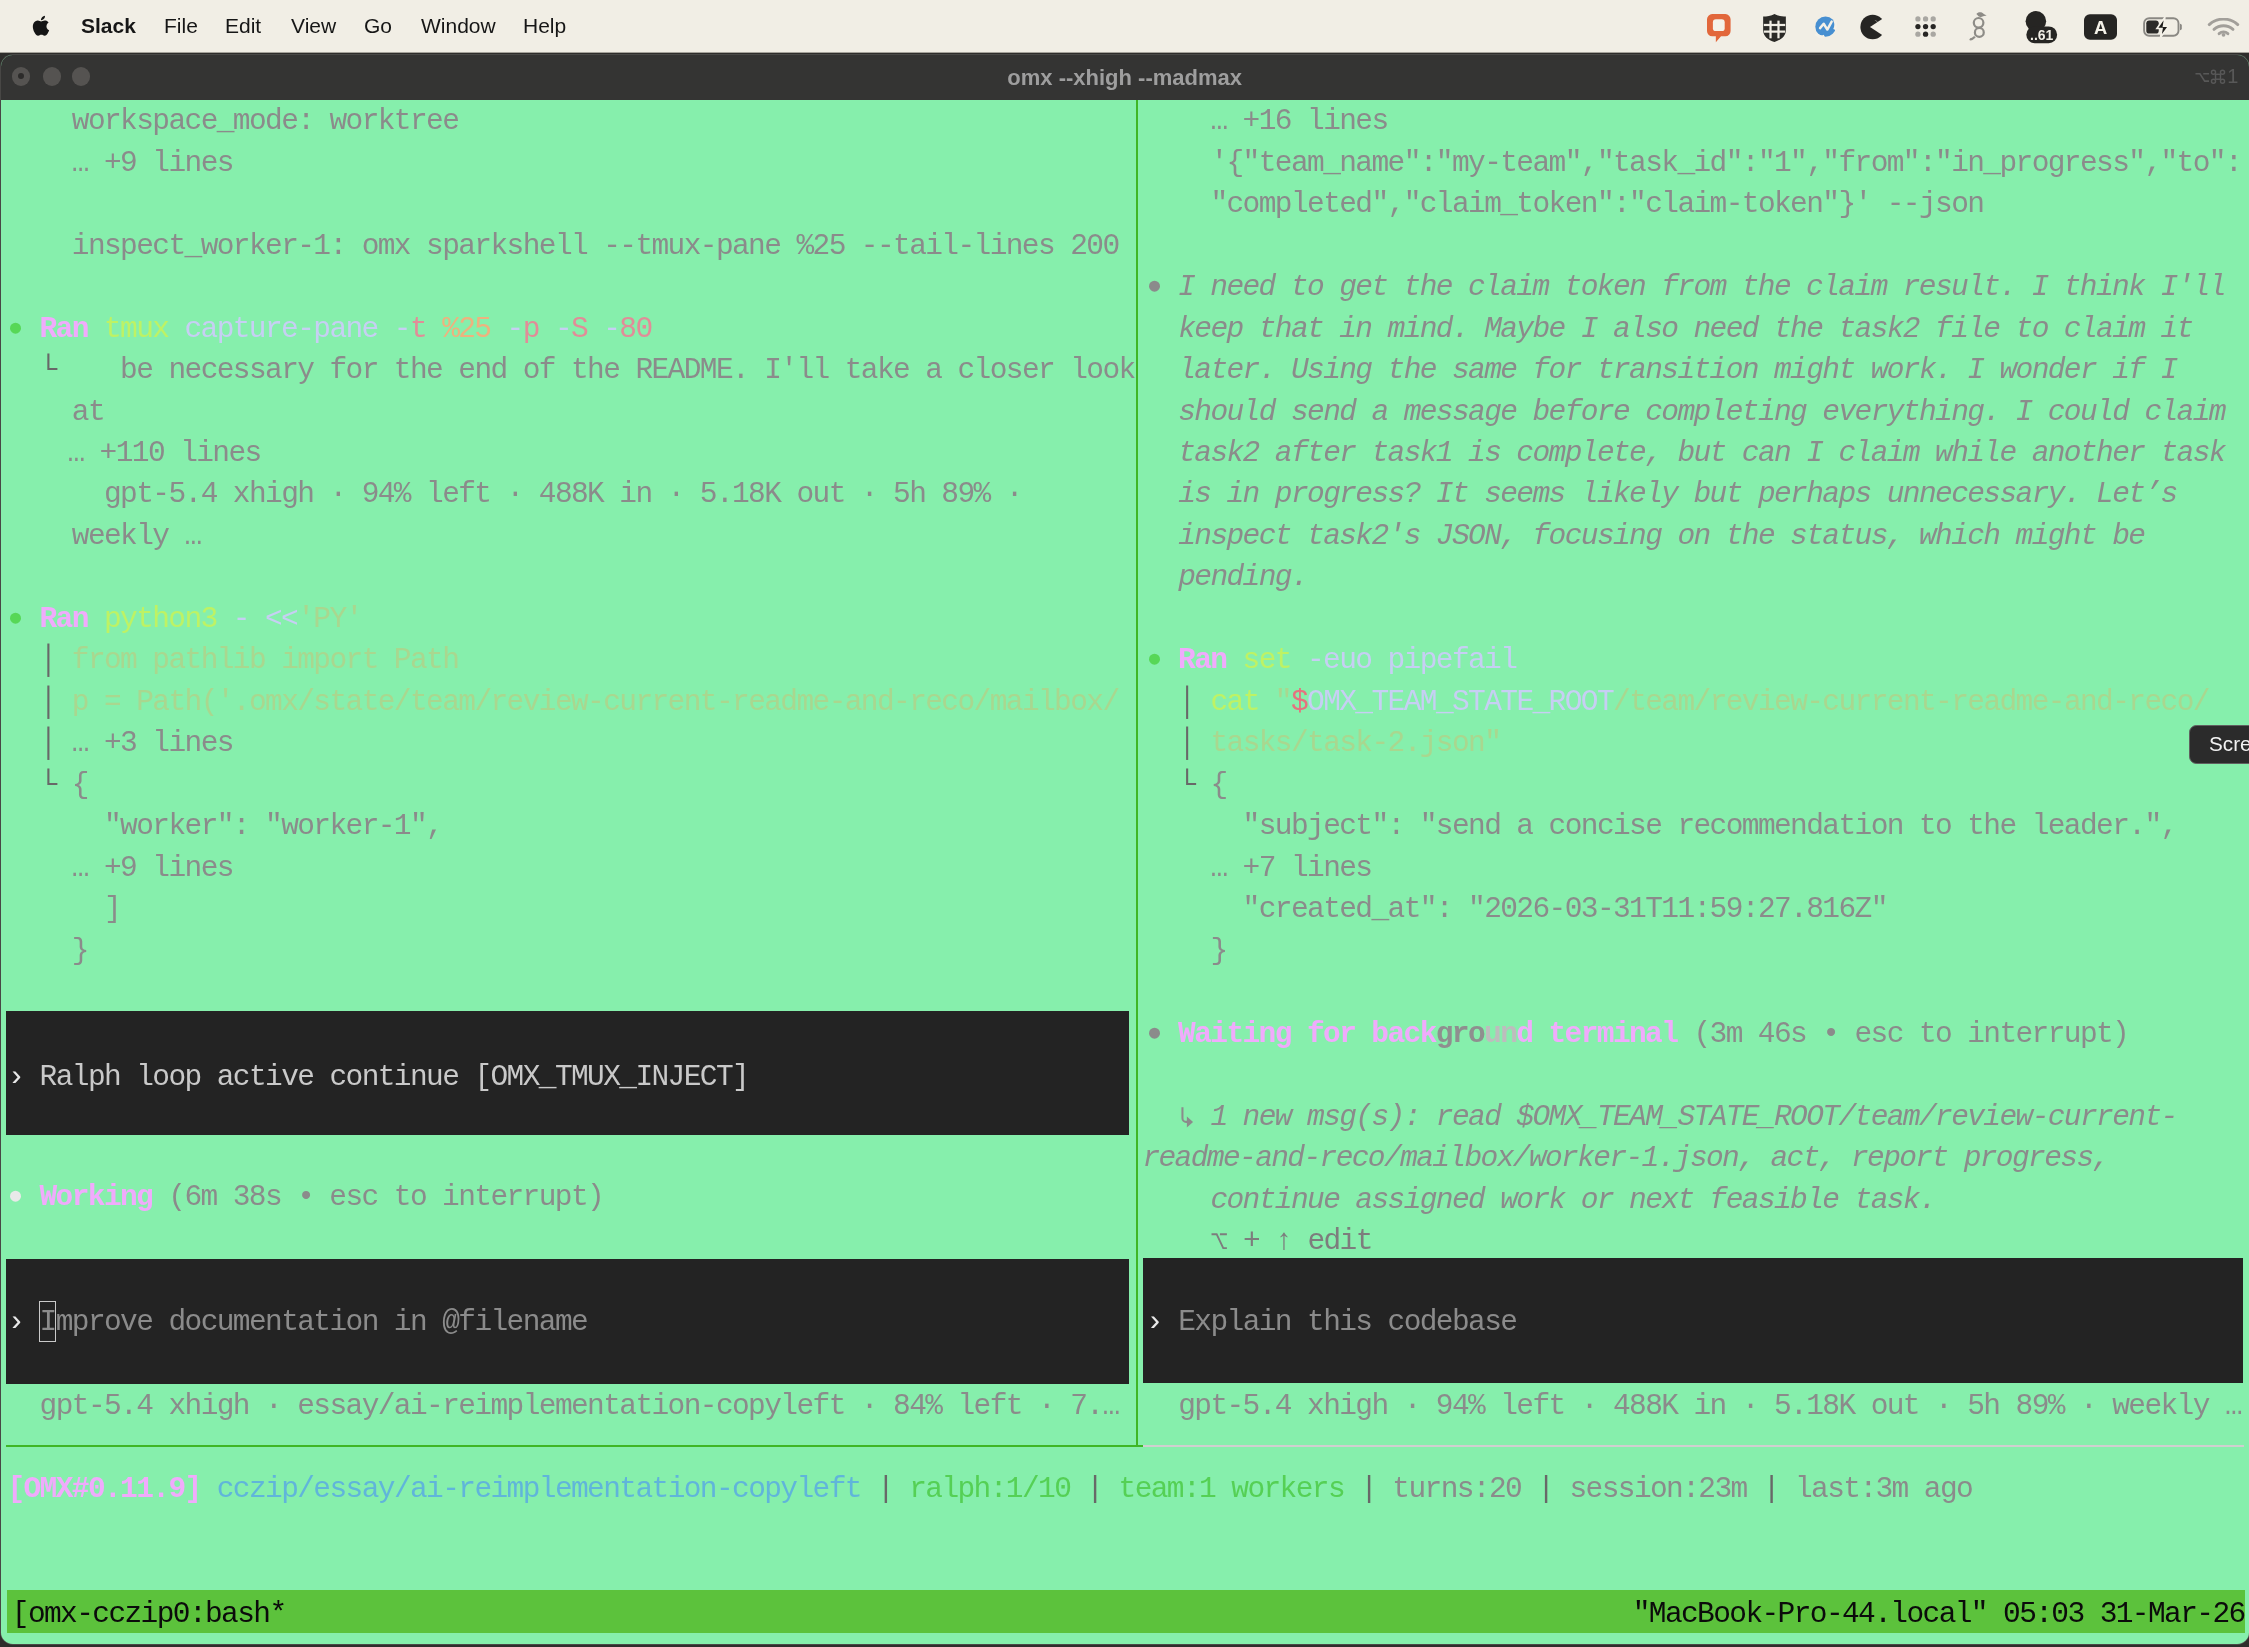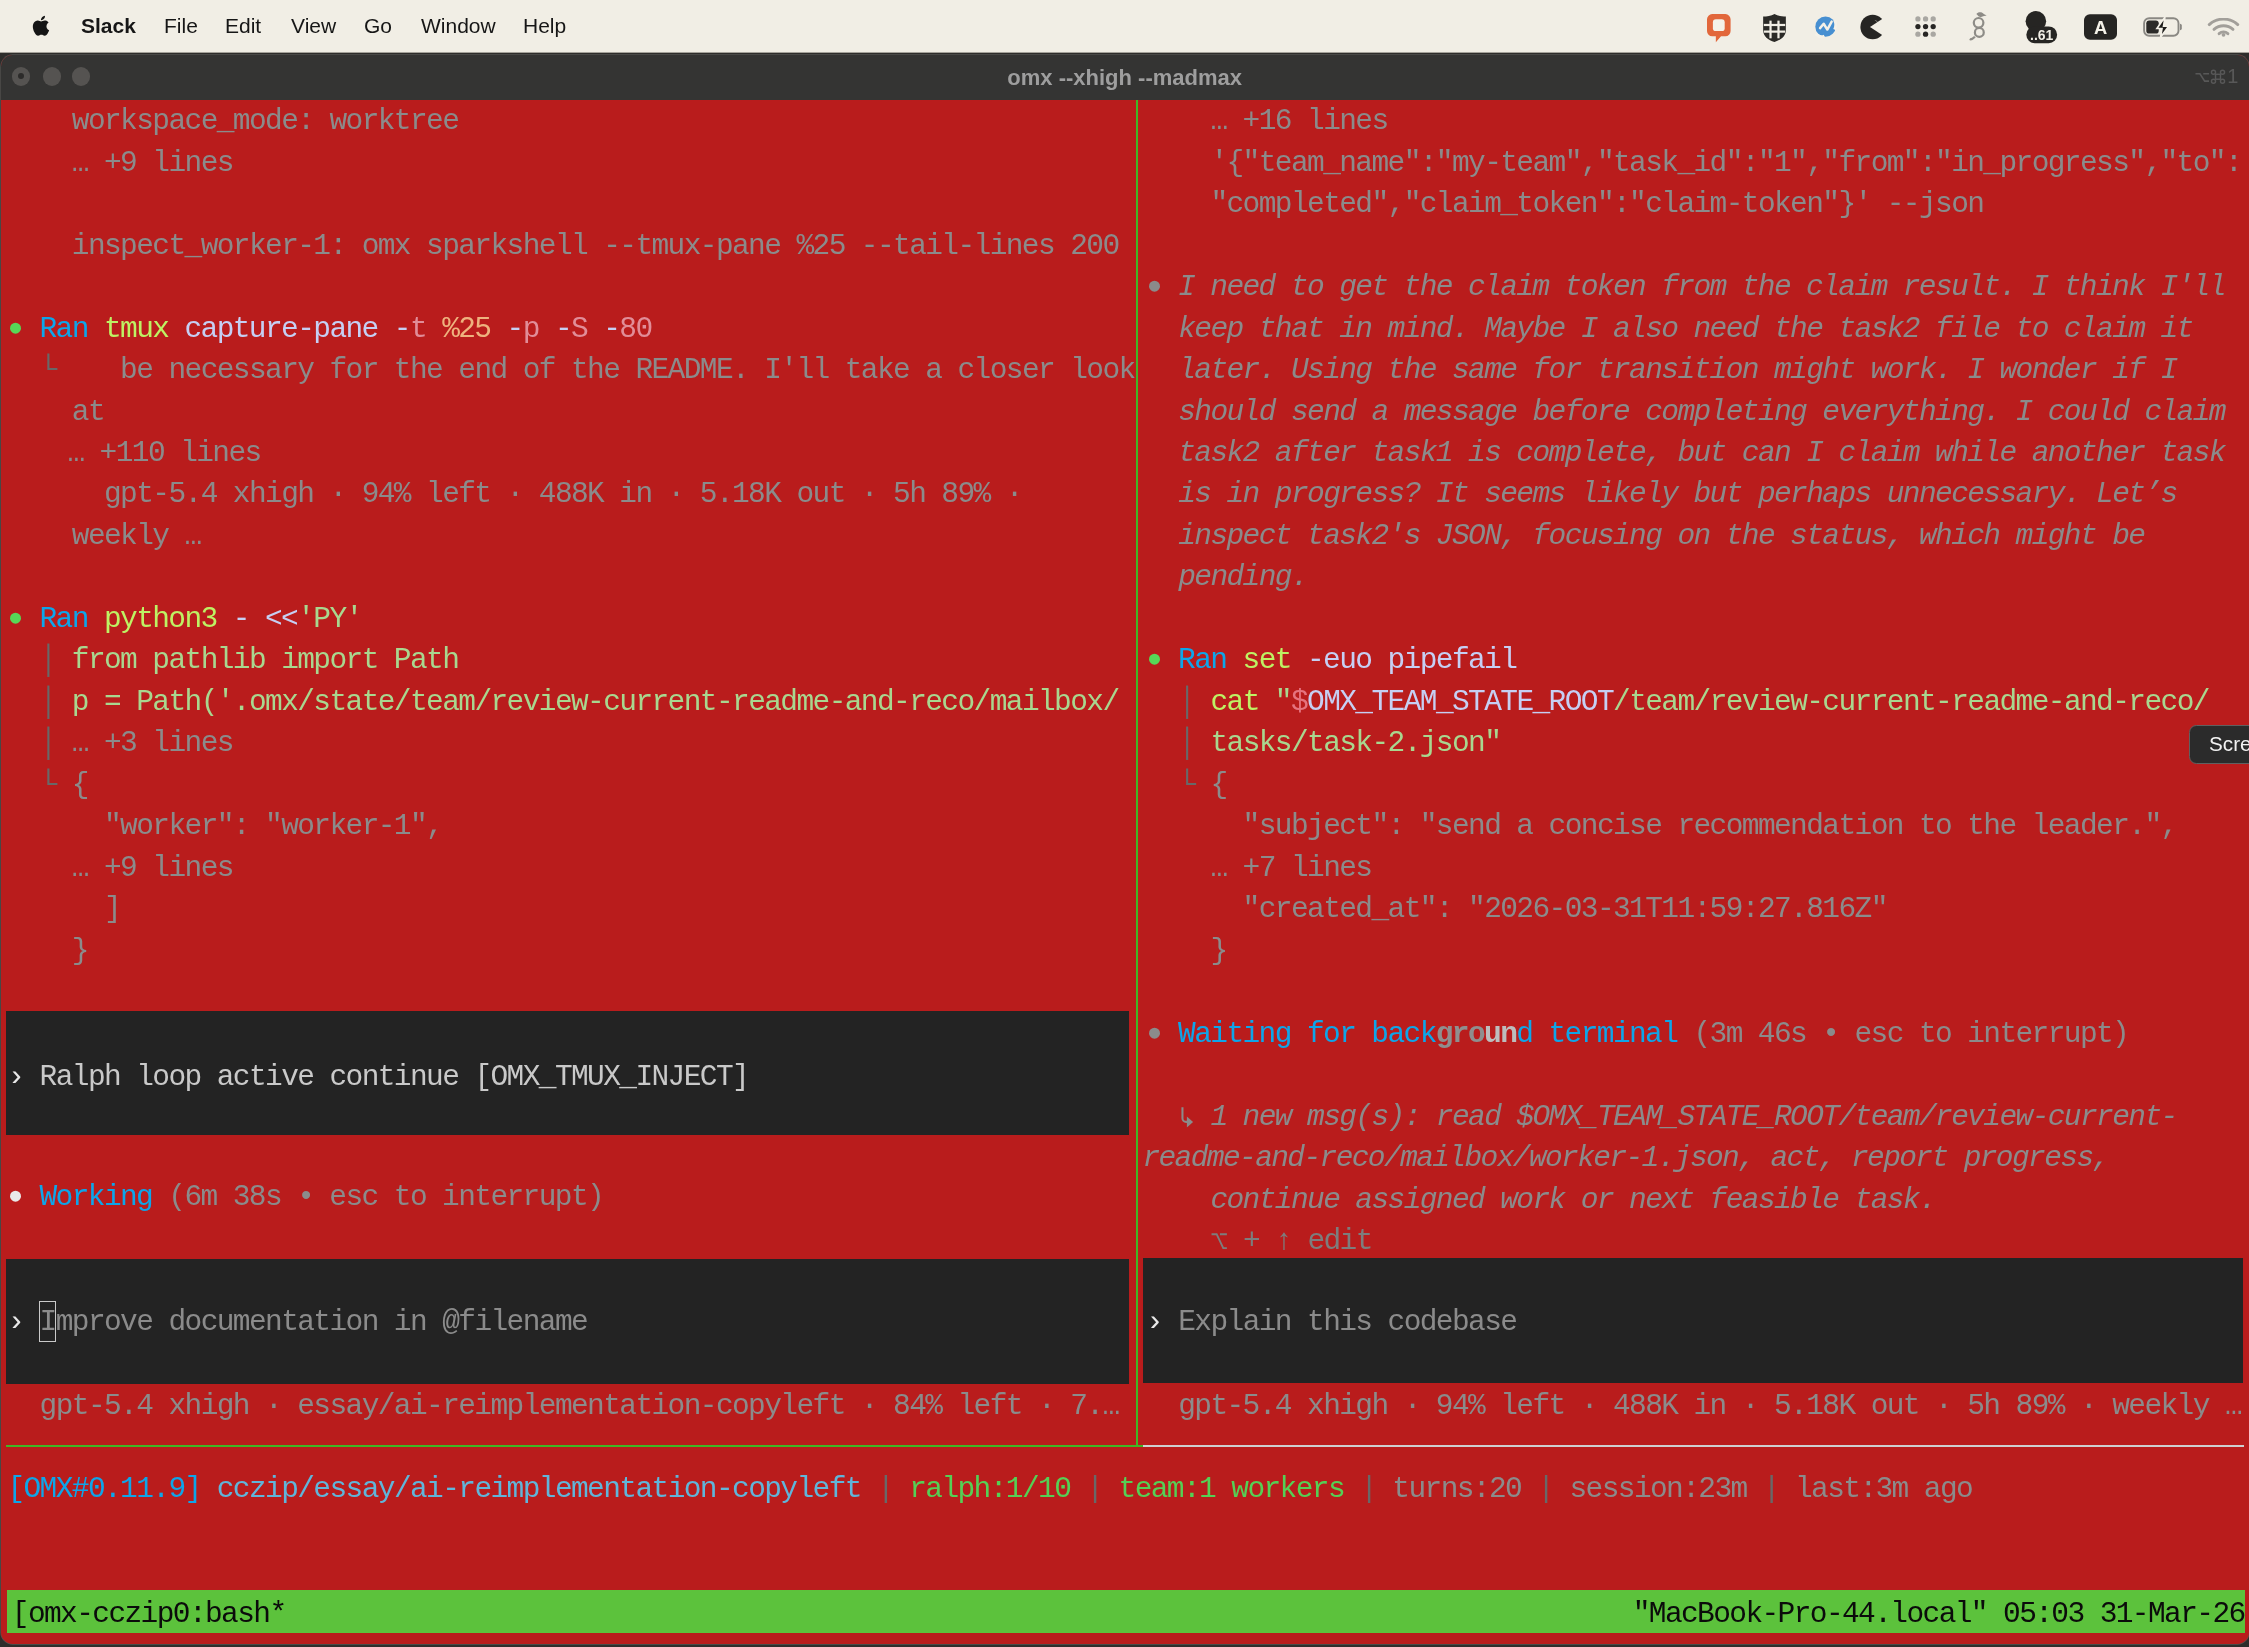--- a/index.html
+++ b/index.html
@@ -1,27 +1,27 @@
 <!DOCTYPE html>
 <html style="font-size:11.8px"><head><meta charset="utf-8"><style>
 * {margin:0;padding:0}
 html,body {width:2250px;height:1648px;overflow:hidden;background:#2e2d2b;position:relative}
 #menubar {position:absolute;left:0;top:0;width:2250px;height:53px;background:#f1eee5;border-bottom:1.5px solid #a5a29a;box-sizing:border-box}
 .mitem {position:absolute;top:0;height:52px;line-height:52px;font-family:"Liberation Sans",sans-serif;font-size:21px;color:#161616}
 .mi {position:absolute}
-#window {position:absolute;left:0.7px;top:55px;width:2248px;height:1589px;background:#b91c1c;border-radius:11.8px;box-shadow:0 0 0 0.7px rgba(255,255,255,0.18)}
+#window {position:absolute;left:0.7px;top:55px;width:2248px;height:1589px;background:#86efac;border-radius:11.8px;box-shadow:0 0 0 0.7px rgba(255,255,255,0.18)}
 #titlebar {position:absolute;left:0;top:0;width:100%;height:45px;background:#343433;border-radius:11.8px 11.8px 0 0}
 #title {position:absolute;left:0;top:0;width:100%;height:45px;line-height:45px;text-align:center;font-family:"Liberation Sans",sans-serif;font-size:22px;font-weight:bold;color:#9e9e9e}
 .tl {position:absolute;top:12px;width:18.5px;height:18.5px;border-radius:50%;background:#555351}
 #tright {position:absolute;right:10.3px;top:12.5px;height:18.5px;display:flex;align-items:center}
 #t1 {font-family:"Liberation Sans",sans-serif;font-size:20px;color:#585858;margin-left:1.5px}
 #term {position:absolute;left:0;top:0;width:2250px;height:1648px;font-family:"Liberation Mono",monospace;font-size:29.5px;letter-spacing:-1.6px}
 .row {position:absolute;white-space:pre;line-height:41px;height:41px}
 .g {color:#8b8b8b} .dg {color:#686868} .dm {color:#7d7d7d}
-.w {color:#0ea5e9;font-weight:normal} .wn {color:#e9e9e9} .lgy {color:#c9c9c9}
+.w {color:#f0abfc;font-weight:bold} .wn {color:#e9e9e9} .lgy {color:#c9c9c9}
 .bl {color:#bef264} .pw {color:#c6cff3} .pk {color:#e18d98} .or {color:#eeb27e}
 .gr {color:#a9d78f} .rd {color:#e5737f} .cy {color:#60b5da} .lg {color:#55d055}
 .it {font-style:italic}
 .bux {display:inline-block;width:11px;height:11px;border-radius:50%;margin-left:2.5px;margin-right:2.5px;transform:translateY(-3.3px)}
 .bgrn {background:#57d757} .bwht {background:#e9e9e9} .bgry {background:#8b8b8b}
 .shm1 {color:#8f8f8f;font-weight:bold} .shm2 {color:#bdbdbd;font-weight:bold}
 .ibox {position:absolute;background:#232323}
 #tmuxbar {position:absolute;left:6.6px;top:1590px;width:2238px;height:43px;background:#5cc23c;color:#0b0b0b;line-height:48px;white-space:pre}
 #tmuxbar span {position:absolute;left:5.2px}
 #tmr {left:auto !important;right:0px}

